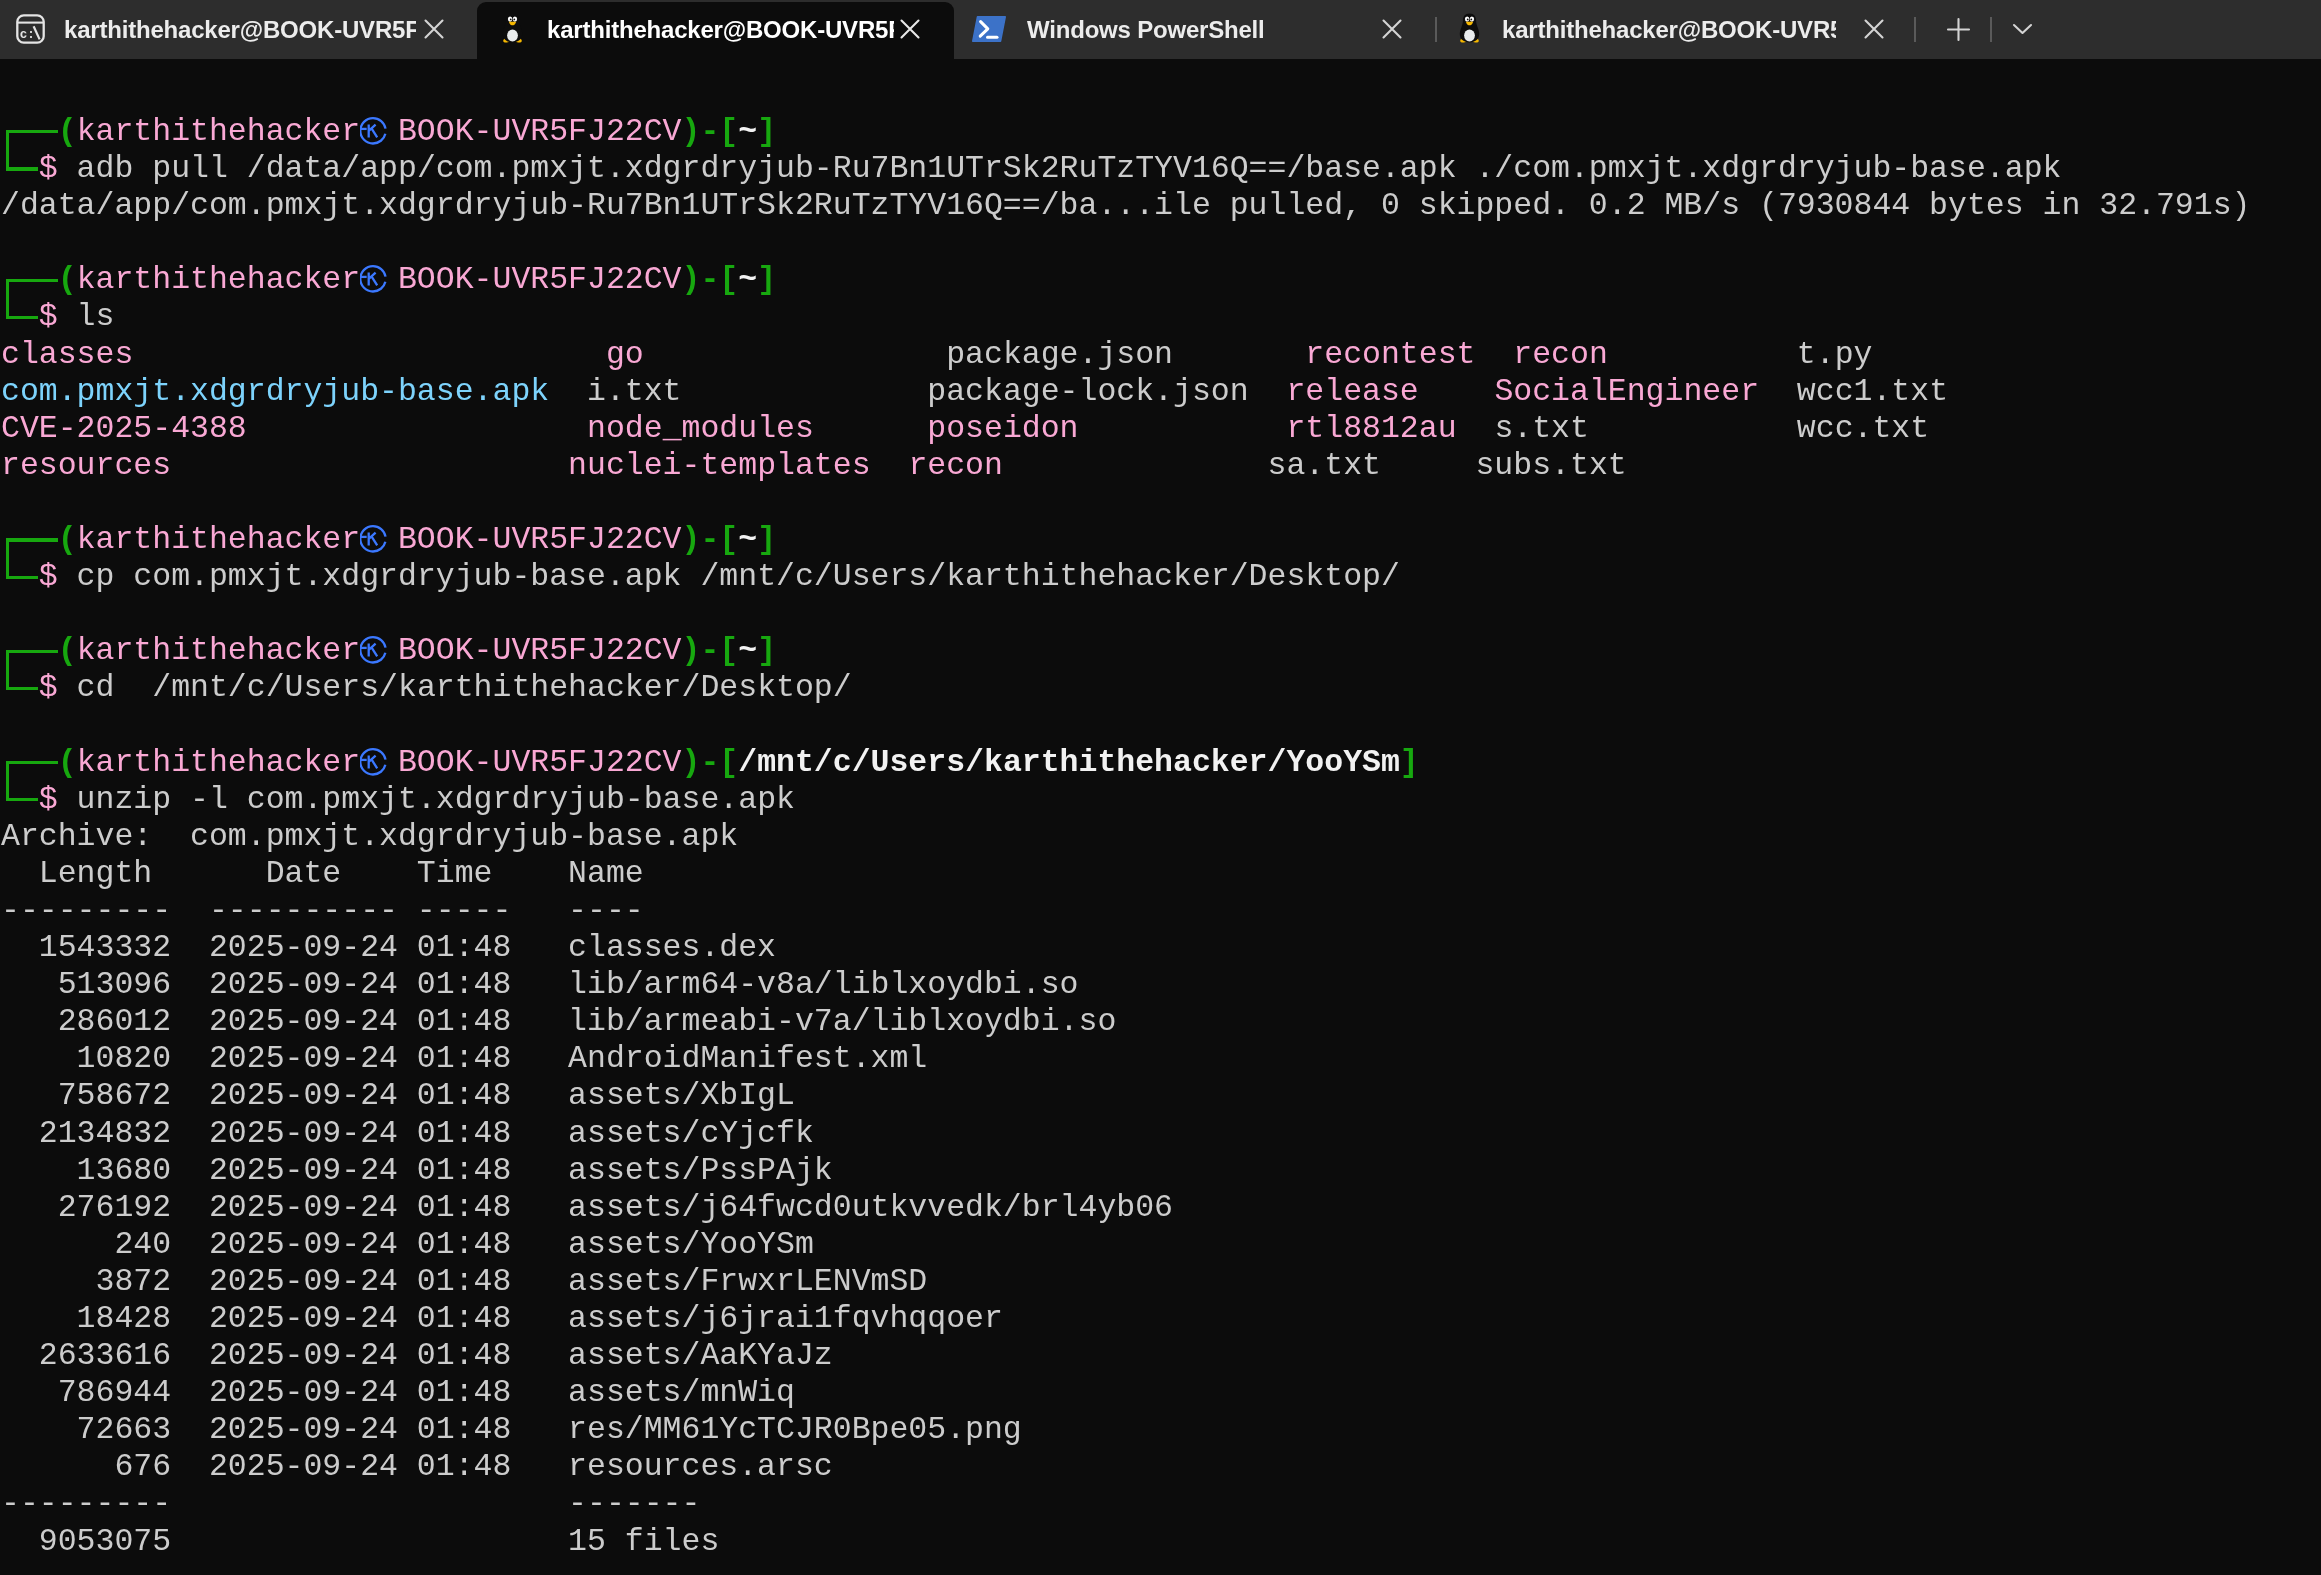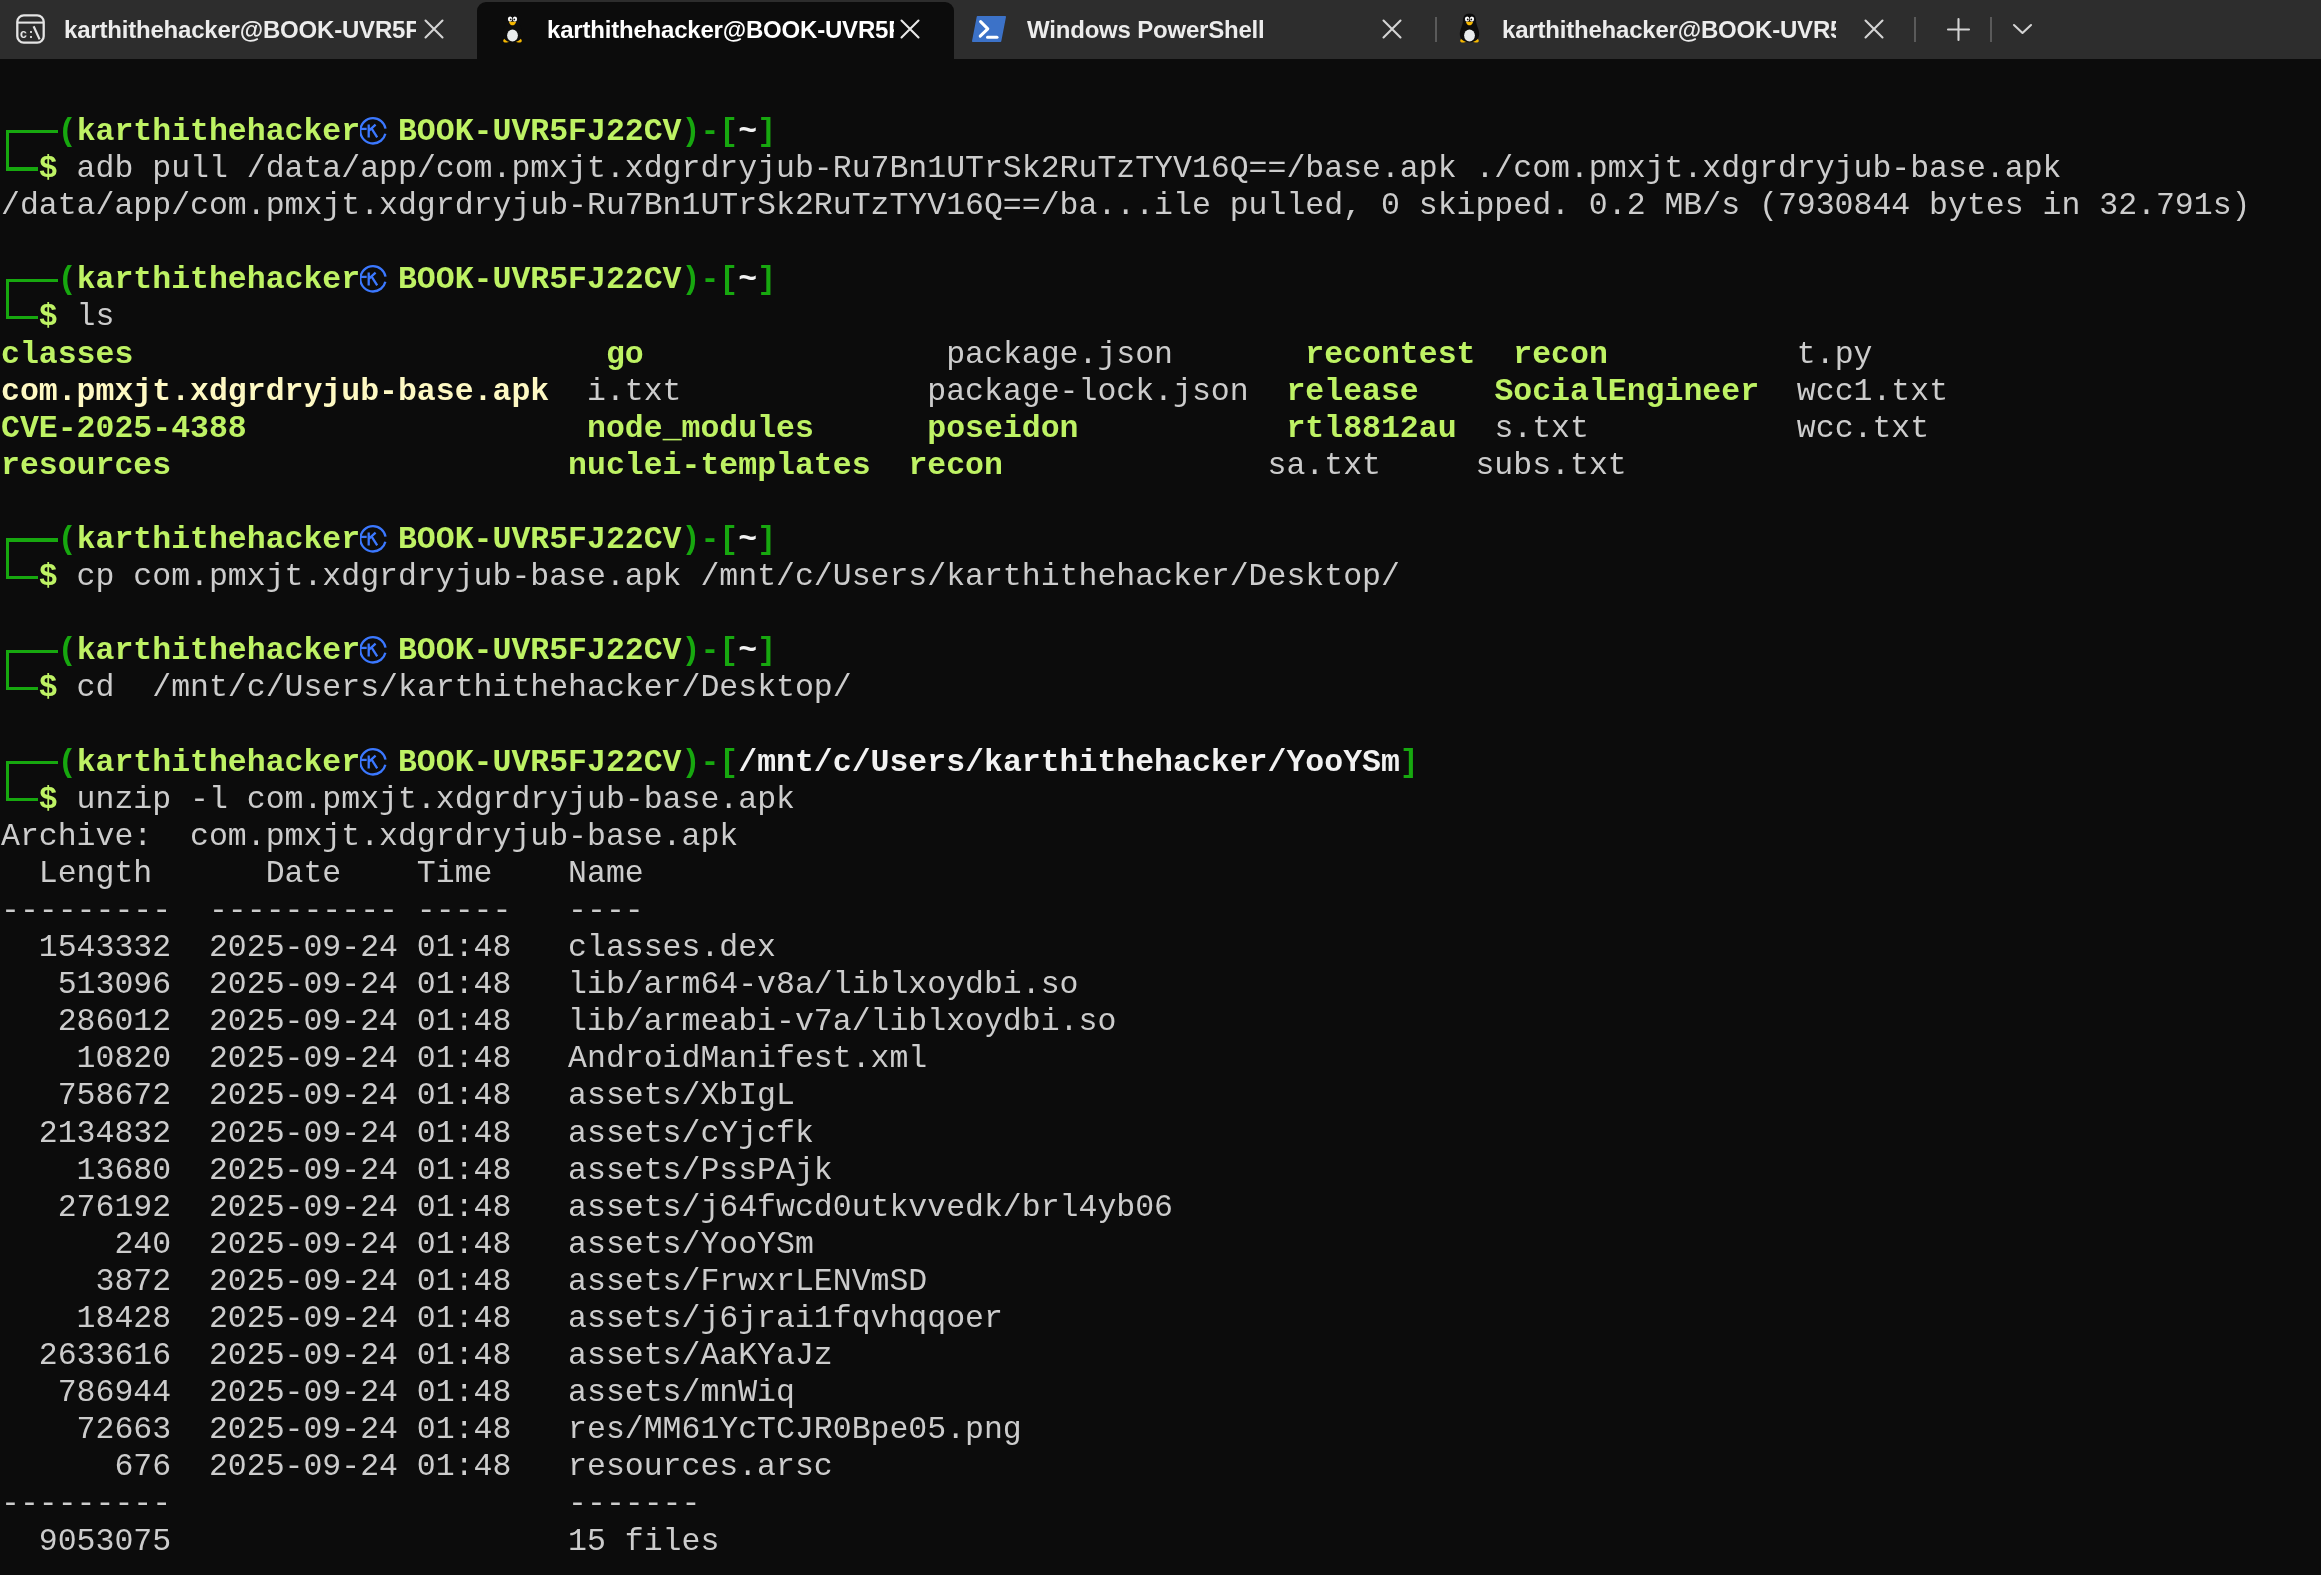--- a/index.html
+++ b/index.html
@@ -1,22 +1,22 @@
 <!DOCTYPE html>
 <html><head><meta charset="utf-8"><style>
 html,body{margin:0;padding:0;background:#0c0c0c;width:2321px;height:1575px;overflow:hidden}
 .abs{position:absolute}
 #bar{position:absolute;left:0;top:0;width:2321px;height:59px;background:#2d2d2d}
 .ttl{top:14px;height:32px;overflow:hidden;white-space:nowrap;font:600 24px "Liberation Sans",sans-serif;color:#ececec;line-height:31px;letter-spacing:-0.2px}
 #term{position:absolute;left:0;top:59px;margin:0;padding:54px 0 0 1px;
 font-family:"Liberation Mono",monospace;font-size:31.51px;line-height:37.1px;color:#cccccc;white-space:pre}
 #term .g{color:#17A80F;font-weight:bold}
-#term .b{color:#bef264;font-weight:bold}
+#term .b{color:#f9a8d4;font-weight:normal}
 #term .w{color:#F2F2F2;font-weight:bold}
-#term .r{color:#fef9c3;font-weight:bold}
+#term .r{color:#7dd3fc;font-weight:normal}
 .ks{display:inline-block;width:37.81px;height:37px;position:relative;vertical-align:top}
 .ks svg{position:absolute;left:0;top:0}
 </style></head><body>
 <div id="bar">
     <svg class="abs" style="left:16px;top:14px" width="29" height="30" viewBox="0 0 29 30">
       <rect x="1.3" y="1.3" width="26.4" height="27.4" rx="6.5" fill="none" stroke="#e4e4e4" stroke-width="2.3"></rect>
       <line x1="2" y1="8.6" x2="27" y2="8.6" stroke="#e4e4e4" stroke-width="2.1"></line>
       <text x="3.8" y="23.6" font-family="Liberation Mono, monospace" font-size="12.5" font-weight="700" fill="#e4e4e4">c:</text>
       <line x1="17.6" y1="12.2" x2="23.6" y2="25.4" stroke="#e4e4e4" stroke-width="2.2"></line>
     </svg>

